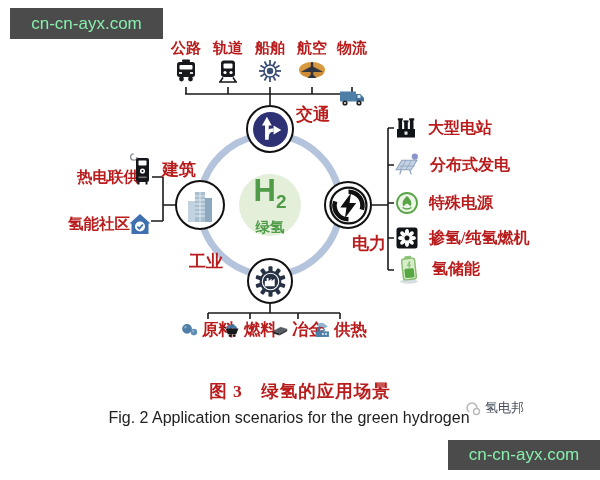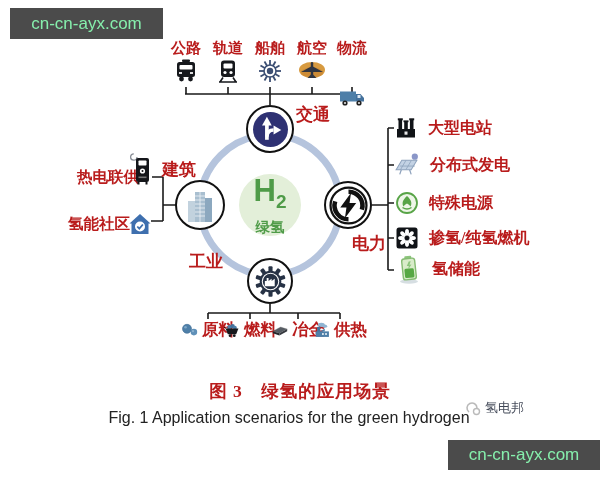--- a/index.html
+++ b/index.html
@@ -301,21 +301,21 @@
       <rect x="6" y="7.5" width="4.5" height="12" fill="#44719c"></rect>
       <polygon points="10.5,14 17,10 17,14" fill="#4e7fa8"></polygon>
       <rect x="4" y="14" width="19" height="8" fill="#4e7fa8"></rect>
       <rect x="13" y="16.5" width="2.6" height="2.6" fill="#fff" opacity=".85"></rect>
       <rect x="17.5" y="16.5" width="2.6" height="2.6" fill="#fff" opacity=".85"></rect>
     </svg>
     <span class="zh">供热</span>
   </div>
 
   <div id="caption-zh" class="zh">图 3　绿氢的应用场景</div>
-  <div id="caption-en">Fig. 1   Application scenarios for the green hydrogen</div>
+  <div id="caption-en">Fig. 2   Application scenarios for the green hydrogen</div>
 
   <div id="logo-wm">
     <svg width="18" height="18" viewBox="0 0 18 18">
       <path d="M5,13 A5,5 0 1 1 13,9" stroke="#aaa" stroke-width="1.6" fill="none"></path>
       <circle cx="12.5" cy="12.5" r="3" fill="none" stroke="#aaa" stroke-width="1.4"></circle>
     </svg>
     <span class="txt">氢电邦</span>
   </div>
 
   <div class="wm-box" style="left:448px;top:440px;width:152px;height:30px;">

